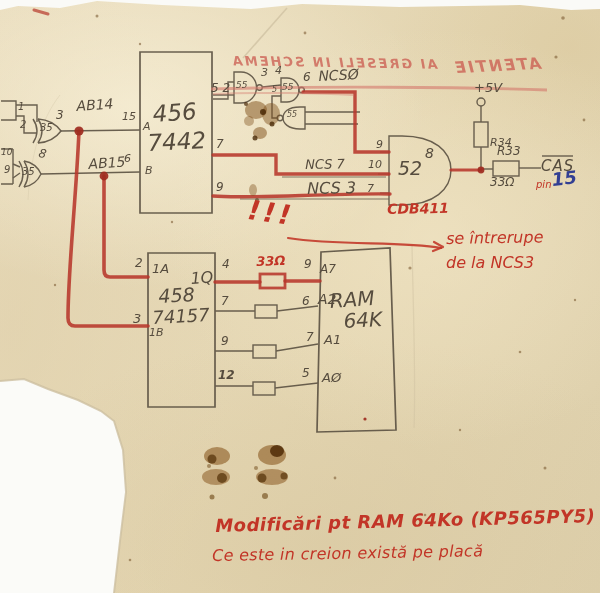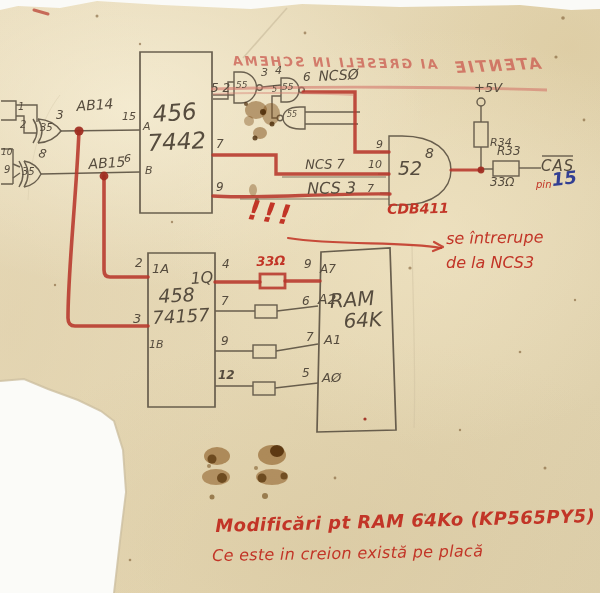--- a/index.html
+++ b/index.html
@@ -231,21 +231,21 @@
   <span class="t r" style="left:446px;top:255px;font-size:16px;">de la NCS3</span>
 
   <span class="t p" style="left:135px;top:257px;font-size:12px;">2</span>
   <span class="t p" style="left:152px;top:262px;font-size:13px;">1A</span>
   <span class="t p" style="left:190px;top:271px;font-size:16px;transform:rotate(-4deg);">1Q</span>
   <span class="t p" style="left:222px;top:258px;font-size:12px;">4</span>
   <span class="t r bd" style="left:256px;top:255px;font-size:13px;transform:rotate(-2deg);">33Ω</span>
   <span class="t p" style="left:158px;top:287px;font-size:19px;transform:rotate(-3deg);">458</span>
   <span class="t p" style="left:133px;top:312px;font-size:13px;">3</span>
   <span class="t p" style="left:152px;top:309px;font-size:18px;transform:rotate(-3deg);">74157</span>
-  <span class="t p" style="left:149px;top:327px;font-size:11px;margin-top:12px;">1B</span>
+  <span class="t p" style="left:149px;top:327px;font-size:11px;">1B</span>
   <span class="t p" style="left:221px;top:295px;font-size:12px;">7</span>
   <span class="t p" style="left:221px;top:335px;font-size:12px;">9</span>
   <span class="t p" style="left:218px;top:369px;font-size:12px;font-weight:bold;">12</span>
 
   <span class="t p" style="left:304px;top:258px;font-size:12px;">9</span>
   <span class="t p" style="left:320px;top:263px;font-size:12px;">A7</span>
   <span class="t p" style="left:302px;top:295px;font-size:12px;">6</span>
   <span class="t p" style="left:318px;top:292px;font-size:14px;">A2</span>
   <span class="t p" style="left:329px;top:291px;font-size:20px;transform:rotate(-4deg);">RAM</span>
   <span class="t p" style="left:343px;top:311px;font-size:20px;transform:rotate(-3deg);">64K</span>

